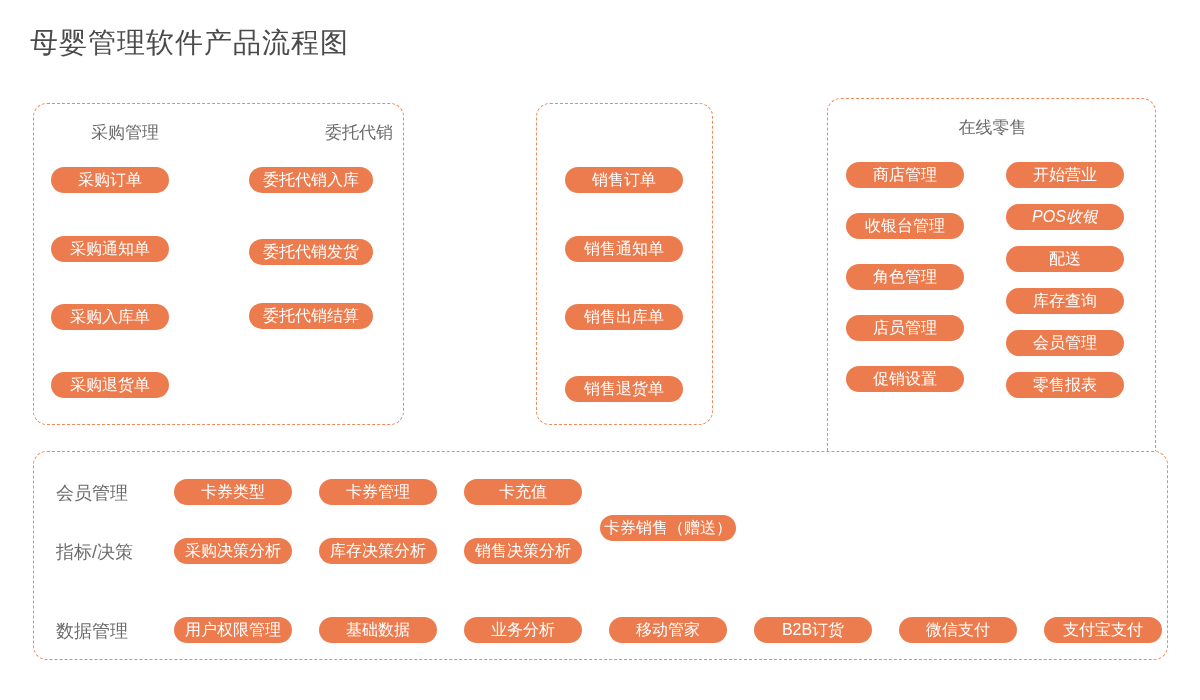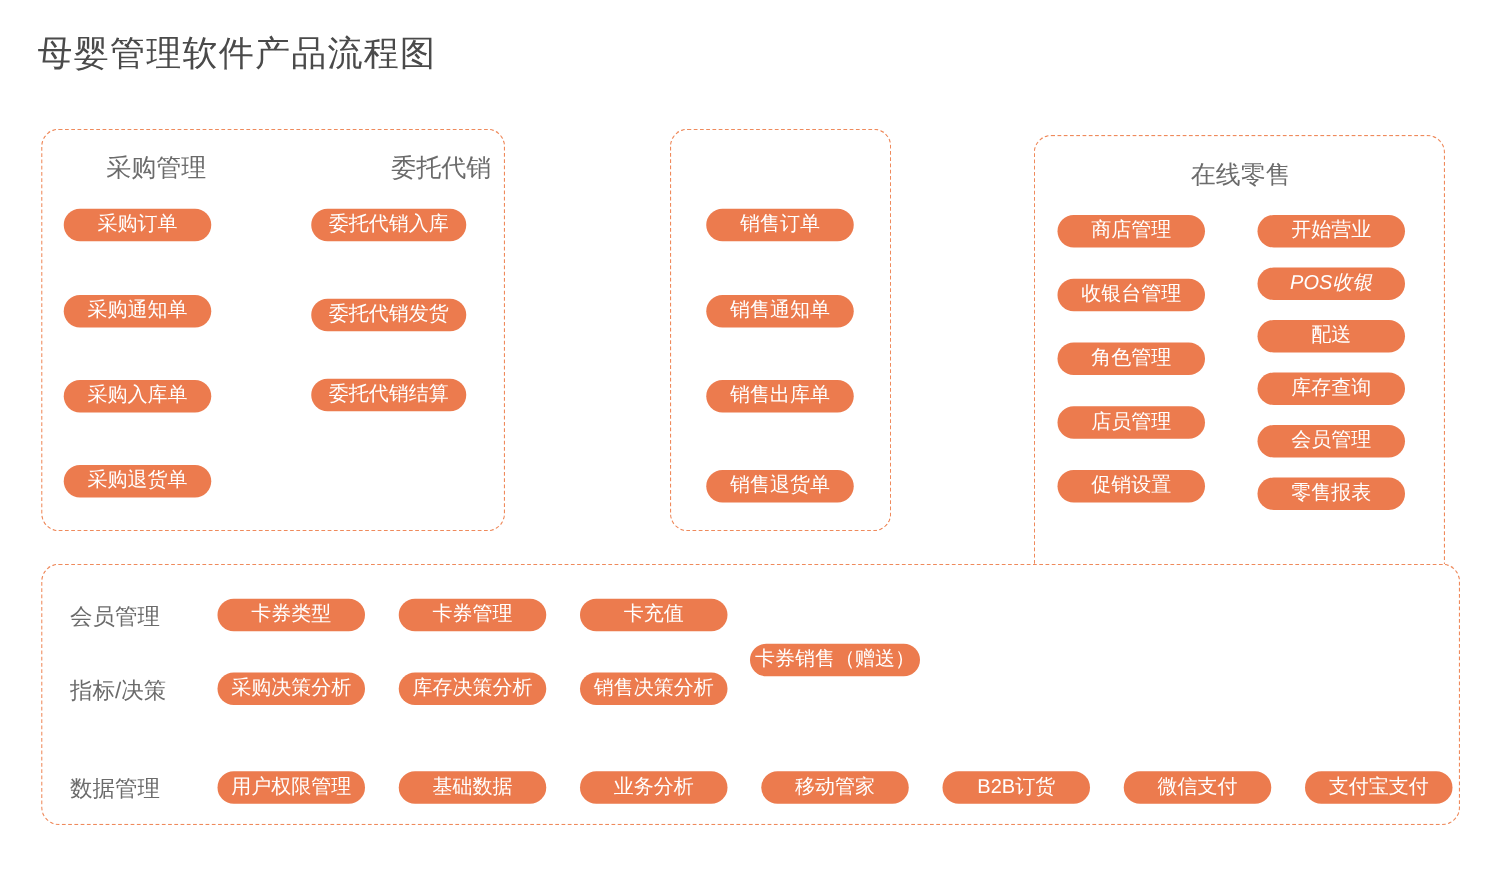--- a/index.html
+++ b/index.html
@@ -29,26 +29,26 @@
   
   .panel {
     position: absolute;
     border: 1px dashed #ef8a5c;
     border-radius: 14px;
     box-sizing: border-box;
     background: #ffffff;
   }
   #panel-purchase   { left: 33px;  top: 103px; width: 371px; height: 322px; }
   #panel-sales      { left: 536px; top: 103px; width: 177px; height: 322px; }
-  #panel-retail     { left: 827px; top: 108px; width: 329px; height: 412px; }
+  #panel-retail     { left: 827px; top: 98px; width: 329px; height: 412px; }
   #panel-bottom     { left: 33px;  top: 451px; width: 1135px; height: 209px; }
 
   .panel-heading {
     position: absolute;
-    font-size: 20px;
+    font-size: 17px;
     color: #6b6b6b;
     font-weight: 400;
     white-space: nowrap;
     text-align: center;
   }
 
   
   .pill {
     position: absolute;
     background: #ec7b4e;

